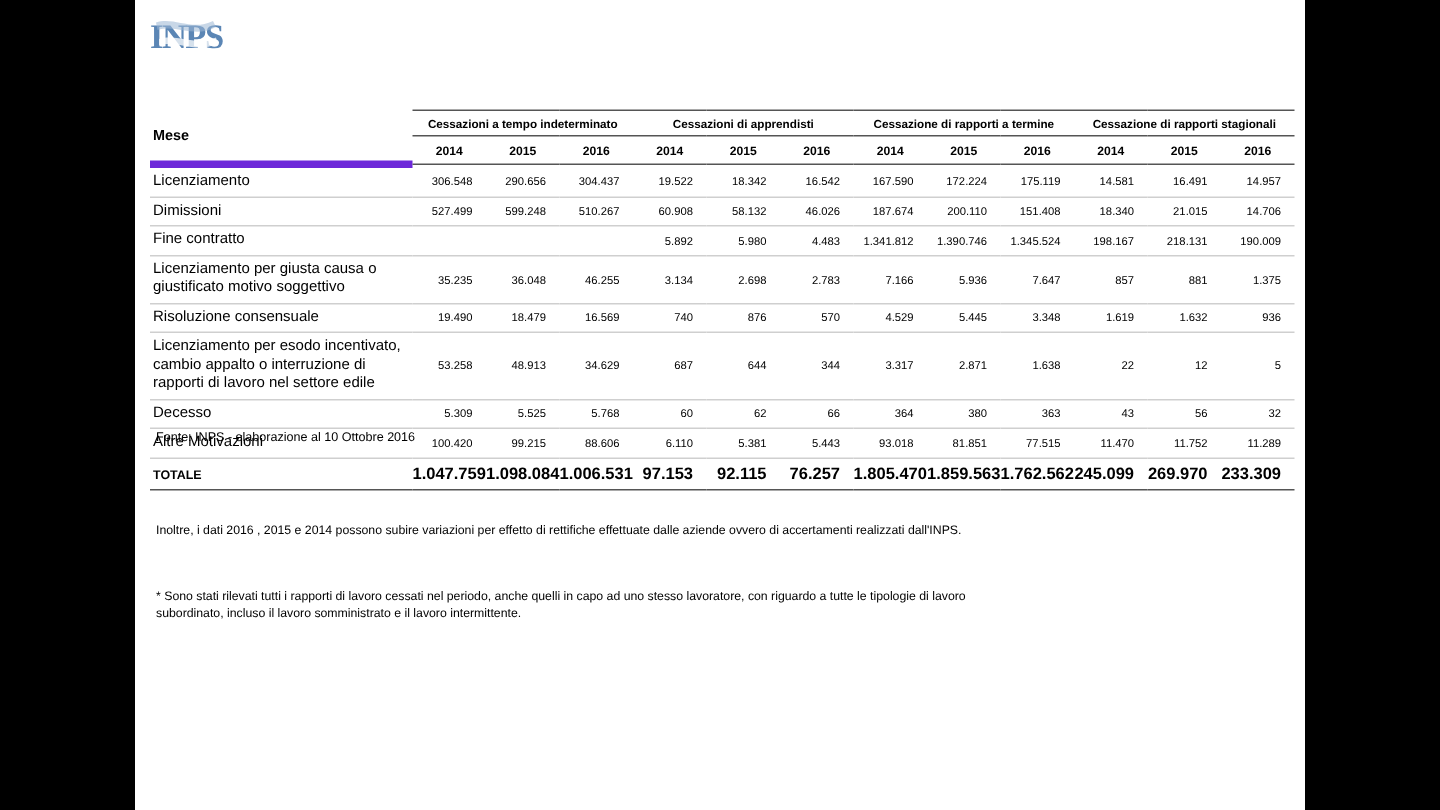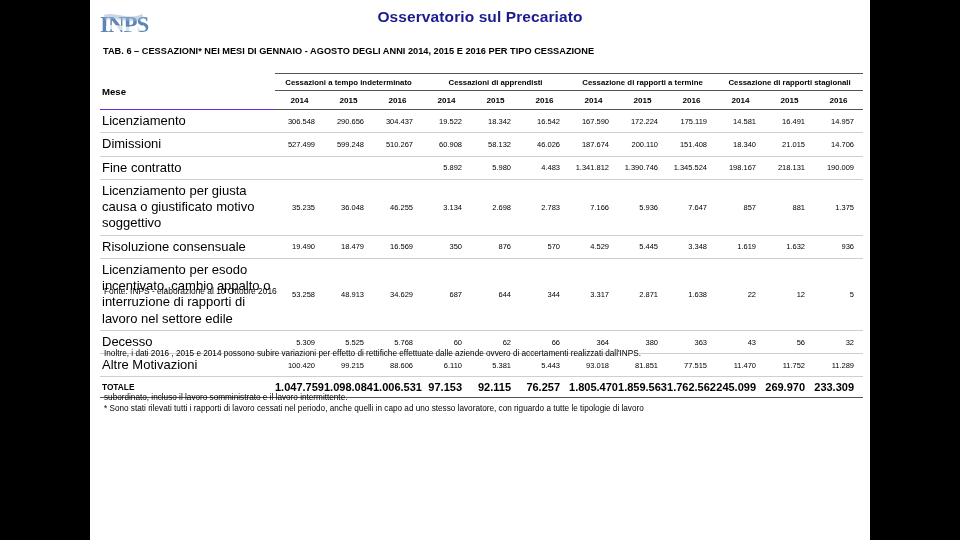--- a/index.html
+++ b/index.html
@@ -89,21 +89,21 @@
     font-weight: normal;
   }
 
   
   tr.grp-row th.mese-cell {
     text-align: left;
     font-size: 9.6px;
     font-weight: bold;
     padding-left: 2px;
     vertical-align: middle;
-    border-bottom: 1px solid #6d28d9;
+    border-bottom: 5px solid #6d28d9;
   }
   tr.grp-row th.grp {
     text-align: center;
     font-size: 7.8px;
     font-weight: bold;
     line-height: 1.18;
     padding: 4px 2px 3px 2px;
     border-top: 1.1px solid #555555;
     border-bottom: 1.1px solid #555555;
   }
@@ -118,21 +118,21 @@
   
   tr.data td {
     border-bottom: 0.7px solid #cfcfcf;
     padding: 3px 0;
   }
   tr.data td.lbl {
     text-align: left;
     padding-left: 2px;
     padding-right: 4px;
     line-height: 1.25;
-    font-size: 13px;
+    font-size: 10px;
   }
   tr.data td.num {
     text-align: right;
     padding-right: 9px;
     font-size: 7.5px;
     white-space: nowrap;
   }
 
   tr.total td {
     border-top: 1.1px solid #555555;
@@ -190,23 +190,21 @@
   <div id="slide">
 
     <div class="logo">
       <svg width="56" height="30" viewBox="0 0 56 30" aria-hidden="true">
         <text x="2" y="23" font-family="'Liberation Serif', serif" font-size="23" font-weight="bold" fill="#5b86b5" letter-spacing="-1">INPS</text>
         <path d="M6 6 C18 2, 30 12, 44 5 L46 9 C32 17, 20 7, 7 11 Z" fill="#9ab7d4" opacity="0.55"></path>
         <path d="M8 17 C20 13, 32 22, 46 16 L47 20 C33 27, 21 18, 8 21 Z" fill="#ffffff" opacity="0.75"></path>
       </svg>
     </div>
 
-    <div class="deck-title">Osservatorio sul Precariato</div>
-
-    <div class="tab-title">TAB. 6 – CESSAZIONI* NEI MESI DI GENNAIO - AGOSTO DEGLI ANNI  2014, 2015 E 2016 PER TIPO CESSAZIONE</div>
+
 
     <div id="tablewrap">
       <table class="tab">
         <colgroup>
           <col style="width:175px">
           <col style="width:49px">
             <col style="width:49px">
             <col style="width:49px">
           <col style="width:49px">
             <col style="width:49px">
@@ -305,21 +303,21 @@
             <td class="num">857</td>
             <td class="num">881</td>
             <td class="num">1.375</td>
           </tr>
 
           <tr class="data">
             <td class="lbl">Risoluzione consensuale</td>
             <td class="num">19.490</td>
             <td class="num">18.479</td>
             <td class="num">16.569</td>
-            <td class="num">350</td>
+            <td class="num">740</td>
             <td class="num">876</td>
             <td class="num">570</td>
             <td class="num">4.529</td>
             <td class="num">5.445</td>
             <td class="num">3.348</td>
             <td class="num">1.619</td>
             <td class="num">1.632</td>
             <td class="num">936</td>
           </tr>
 
@@ -391,18 +389,18 @@
     </div>
 
     <div class="note" id="fonte">Fonte: INPS - elaborazione al 10 Ottobre 2016</div>
 
 
     <div class="note" id="nb">
       <div>Inoltre, i dati 2016 , 2015 e 2014 possono subire variazioni per effetto di rettifiche effettuate dalle aziende ovvero di accertamenti realizzati dall'INPS.</div>
     </div>
 
     <div class="note" id="aster">
+      <div>* Sono stati rilevati tutti i rapporti di lavoro cessati nel periodo, anche quelli in capo ad uno stesso lavoratore, con riguardo a tutte le tipologie di lavoro</div>
       <div>subordinato, incluso il lavoro somministrato e il lavoro intermittente.</div>
-      <div>* Sono stati rilevati tutti i rapporti di lavoro cessati nel periodo, anche quelli in capo ad uno stesso lavoratore, con riguardo a tutte le tipologie di lavoro</div>
     </div>
 
   </div>
 </div>
 
 </body></html>

